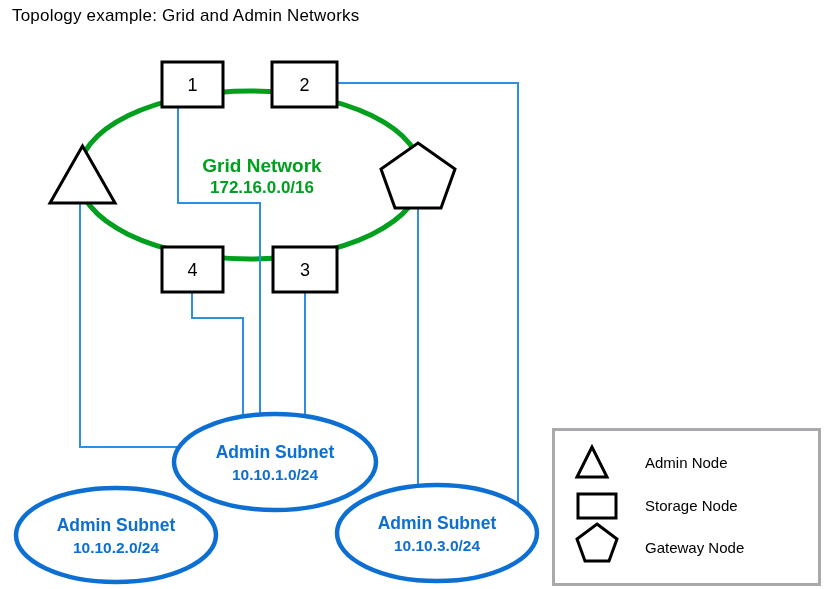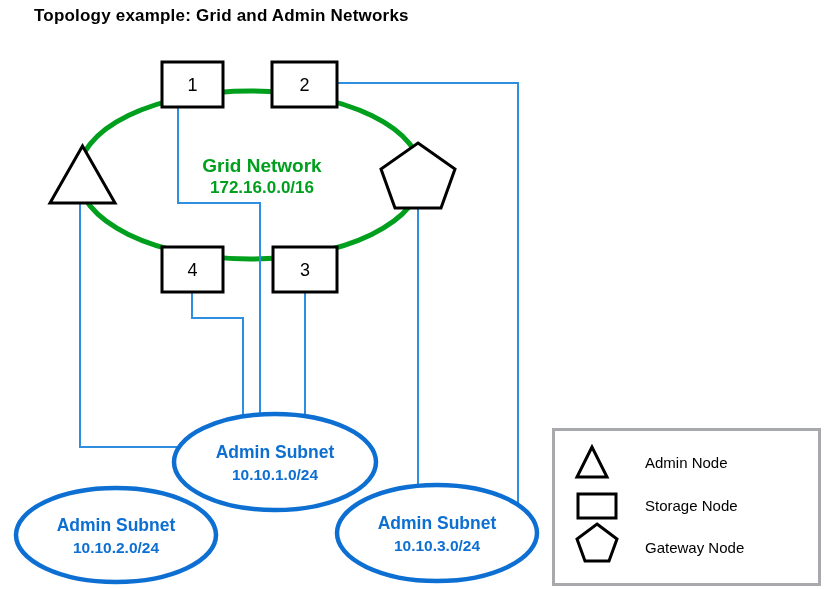--- a/index.html
+++ b/index.html
@@ -1,22 +1,22 @@
 <!DOCTYPE html>
 <html style="--grid-green: #00a01e; --subnet-blue: #0d6fd2; --connector-blue: #2f8ee0; --legend-border: #a7a9ac; --ink: #000000; --bg: #ffffff;"><head>
 <meta charset="utf-8">
 <style>
   html,body{margin:0;padding:0;background:#fff;}
   #stage{
     position:relative;width:825px;height:589px;background:var(--bg,#fff);
     font-family:"Liberation Sans",sans-serif;overflow:hidden;
   }
   #page-title{
-    position:absolute;left:34px;top:6px;
-    font-size:17px;font-weight:bold;color:var(--ink,#000);
+    position:absolute;left:12px;top:6px;
+    font-size:17px;font-weight:normal;color:var(--ink,#000);
     letter-spacing:0.2px;
   }
   svg text{font-family:"Liberation Sans",sans-serif;}
   .grid-ring{fill:none;stroke:var(--grid-green);stroke-width:5;}
   .connector{fill:none;stroke:var(--connector-blue);stroke-width:2;}
   .node-shape{fill:#fff;stroke:var(--ink,#000);stroke-width:3;}
   .node-num{font-size:18px;fill:var(--ink,#000);text-anchor:middle;}
   .grid-label{font-size:19px;font-weight:bold;fill:var(--grid-green);text-anchor:middle;}
   .grid-cidr{font-size:17px;font-weight:bold;fill:var(--grid-green);text-anchor:middle;}
   .subnet-ellipse{fill:#fff;stroke:var(--subnet-blue);stroke-width:4.5;}

